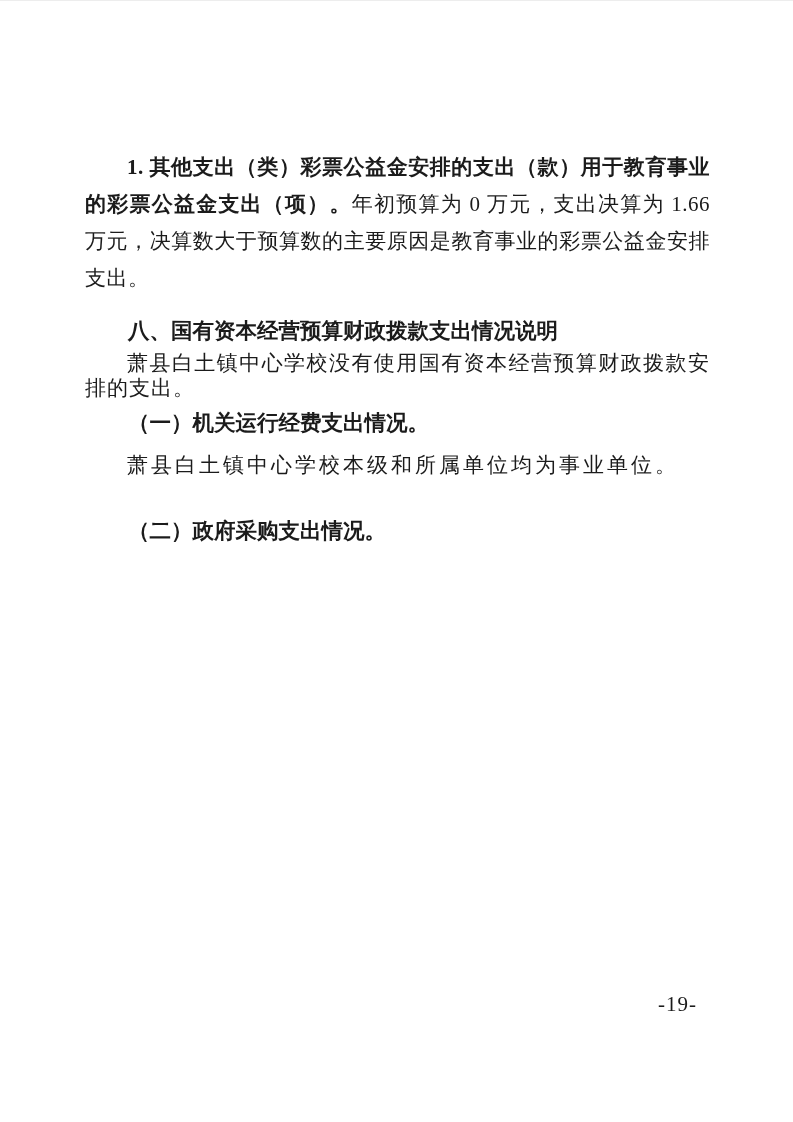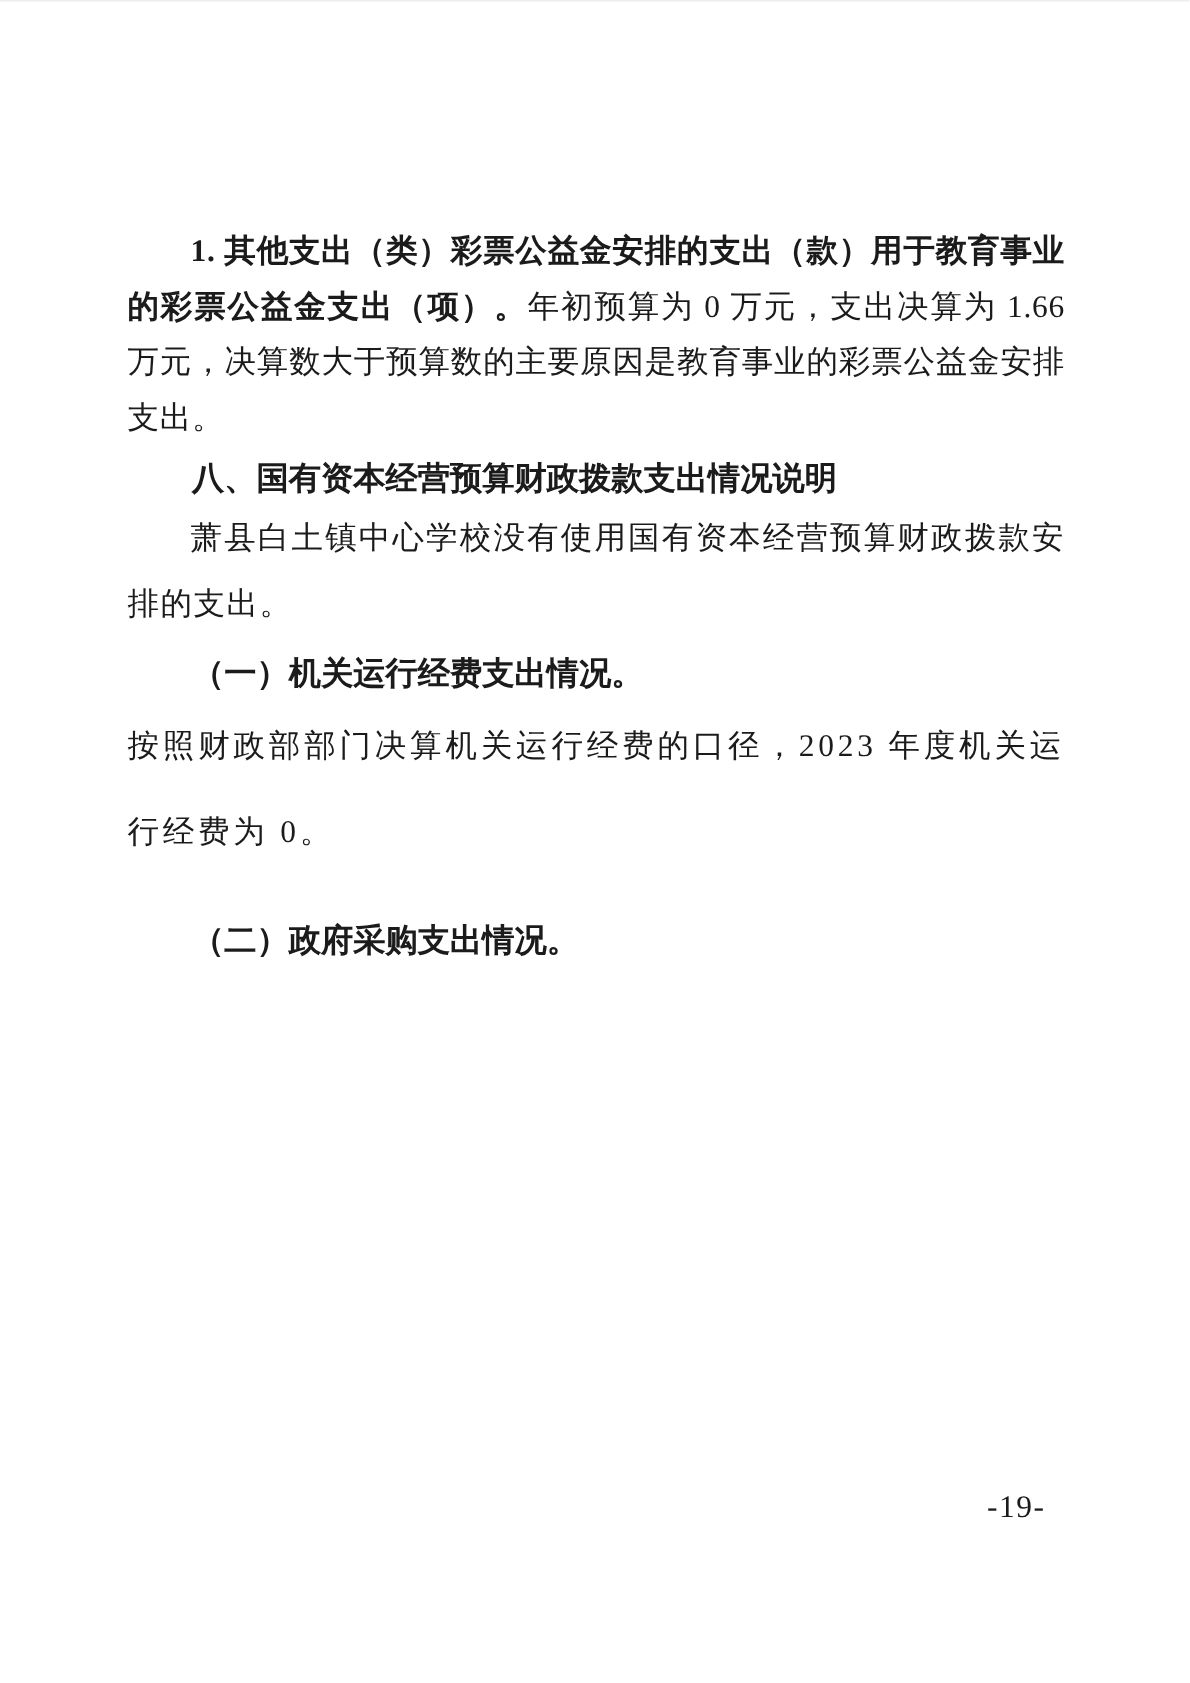--- a/index.html
+++ b/index.html
@@ -26,24 +26,24 @@
   .p-lottery { line-height: 37px; letter-spacing: 0.5px; }
   .lead-bold { font-weight: 700; }
   .heading {
     margin: 0;
     font-size: 21.5px;
     font-weight: 700;
     font-family: "Liberation Sans", "DejaVu Sans", sans-serif;
     line-height: 40px;
     text-indent: 2em;
   }
-  .h-major { margin-top: 2px; font-family: Liberation Serif, serif; }
+  .h-major { margin-top: 14px; font-family: Liberation Serif, serif; }
   .h-sub   { margin-top: 2px; }
   .h-sub2  { margin-top: 24px; }
-  .p-soe { line-height: 44px; letter-spacing: 1px; font-family: Liberation Mono, monospace; }
+  .p-soe { line-height: 25px; letter-spacing: 1px; }
   .p-unit { line-height: 44px; letter-spacing: 3px; }
   .p-operating { line-height: 57px; letter-spacing: 2.5px; }
   .p-procure { line-height: 38px; letter-spacing: 0.5px; }
   .page-number {
     position: absolute;
     top: 991px;
     right: 96px;
     font-size: 21px;
     letter-spacing: 1px;
     color: #1b1b1b;
@@ -56,21 +56,21 @@
 
   <p class="para indent p-lottery"><span class="lead-bold">1. 其他支出（类）彩票公益金安排的支出（款）用于教育事业的彩票公益金支出（项）。</span><span>年初预算为 0 万元，支出决算为 1.66 万元，决算数大于预算数的主要原因是教育事业的彩票公益金安排支出。</span></p>
 
   <h2 class="heading h-major">八、国有资本经营预算财政拨款支出情况说明</h2>
 
   <p class="para indent p-soe">萧县白土镇中心学校没有使用国有资本经营预算财政拨款安排的支出。</p>
 
 
   <h3 class="heading h-sub">（一）机关运行经费支出情况。</h3>
 
+  <p class="para indent p-unit">萧县白土镇中心学校本级和所属单位均为事业单位。</p>
 
-  <p class="para p-operating">按照财政部部门决算机关运行经费的口径，2023 年度机关运行经费为 0。</p>
 
   <h3 class="heading h-sub2">（二）政府采购支出情况。</h3>
 
 
   <div class="page-number">-19-</div>
 
 </div>
 
 </body></html>

